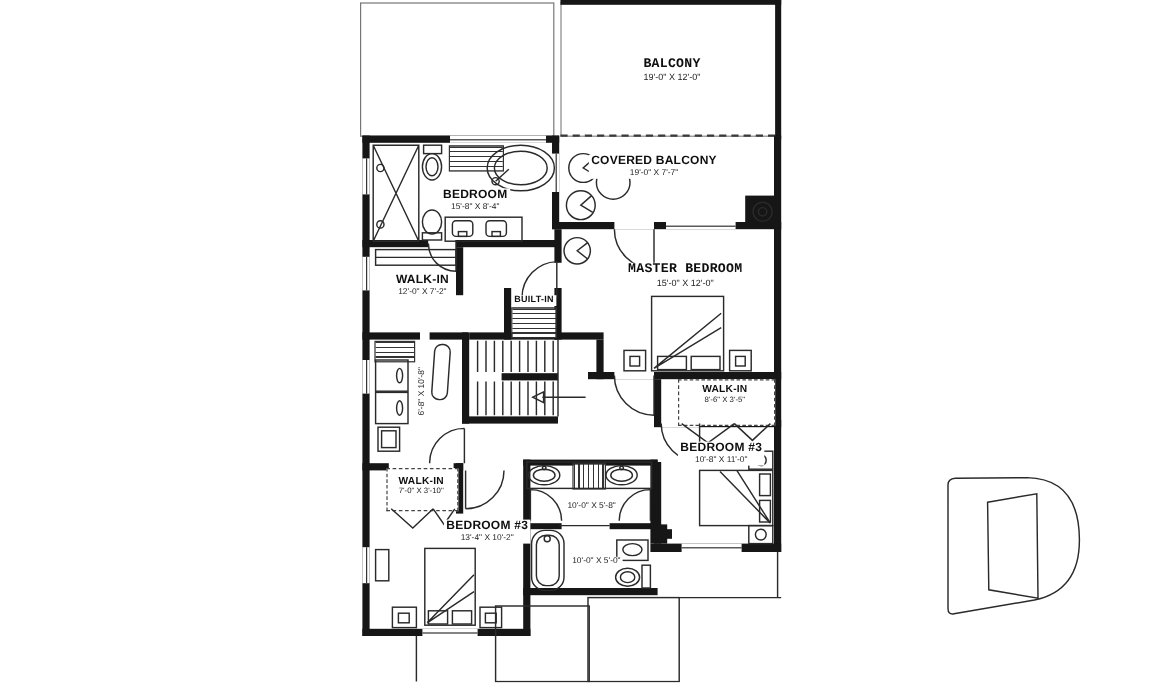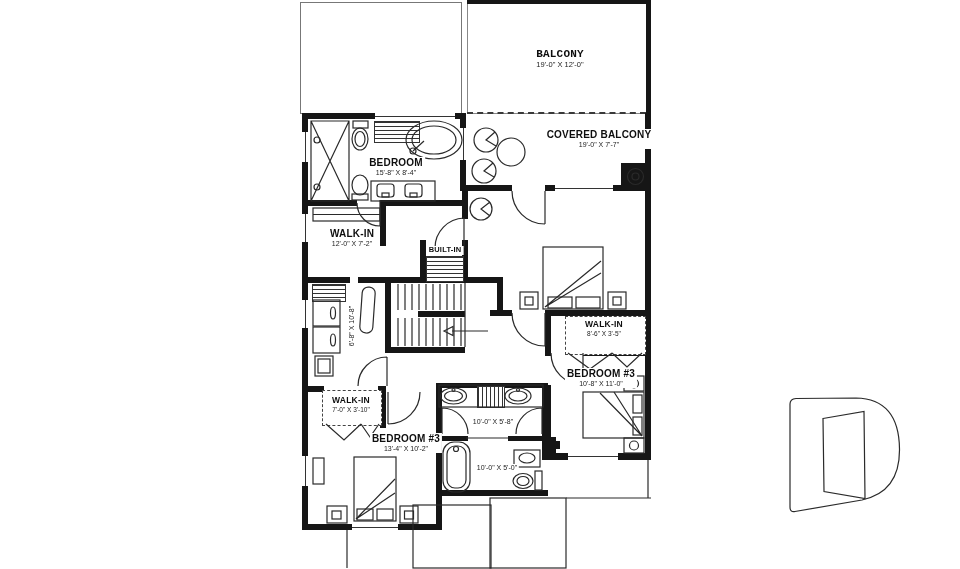--- a/index.html
+++ b/index.html
@@ -101,31 +101,35 @@
   <div class="stripe-v" style="left:477px;top:386px;width:26px;height:20px;"></div>
 
   <div class="blackbox" style="left:621px;top:163px;width:29px;height:27px;"></div>
   <div class="blackbox" style="left:548px;top:437px;width:8px;height:16px;"></div>
   <div class="blackbox" style="left:544px;top:441px;width:16px;height:8px;"></div>
 
   <div class="lbl sz-lg" style="left:560px;top:48px;">
     <div class="nm">BALCONY</div>
       <div class="dm">19'-0" X 12'-0"</div>
   </div>
-  <div class="lbl" style="left:599px;top:129px;">
+  <div class="lbl" style="left:545px;top:129px;">
     <div class="nm">COVERED BALCONY</div>
       <div class="dm">19'-0" X 7'-7"</div>
   </div>
   <div class="lbl" style="left:396px;top:157px;">
     <div class="nm">BEDROOM</div>
       <div class="dm">15'-8" X 8'-4"</div>
   </div>
   <div class="lbl" style="left:352px;top:228px;">
     <div class="nm">WALK-IN</div>
       <div class="dm">12'-0" X 7'-2"</div>
+  </div>
+  <div class="lbl sz-lg" style="left:571px;top:219px;">
+    <div class="nm">MASTER BEDROOM</div>
+      <div class="dm">15'-0" X 12'-0"</div>
   </div>
   <div class="lbl sz-sm" style="left:604px;top:320px;">
     <div class="nm">WALK-IN</div>
       <div class="dm">8'-6" X 3'-5"</div>
   </div>
   <div class="lbl" style="left:601px;top:368px;">
     <div class="nm">BEDROOM #3</div>
       <div class="dm">10'-8" X 11'-0"</div>
   </div>
   <div class="lbl sz-sm" style="left:351px;top:396px;">

